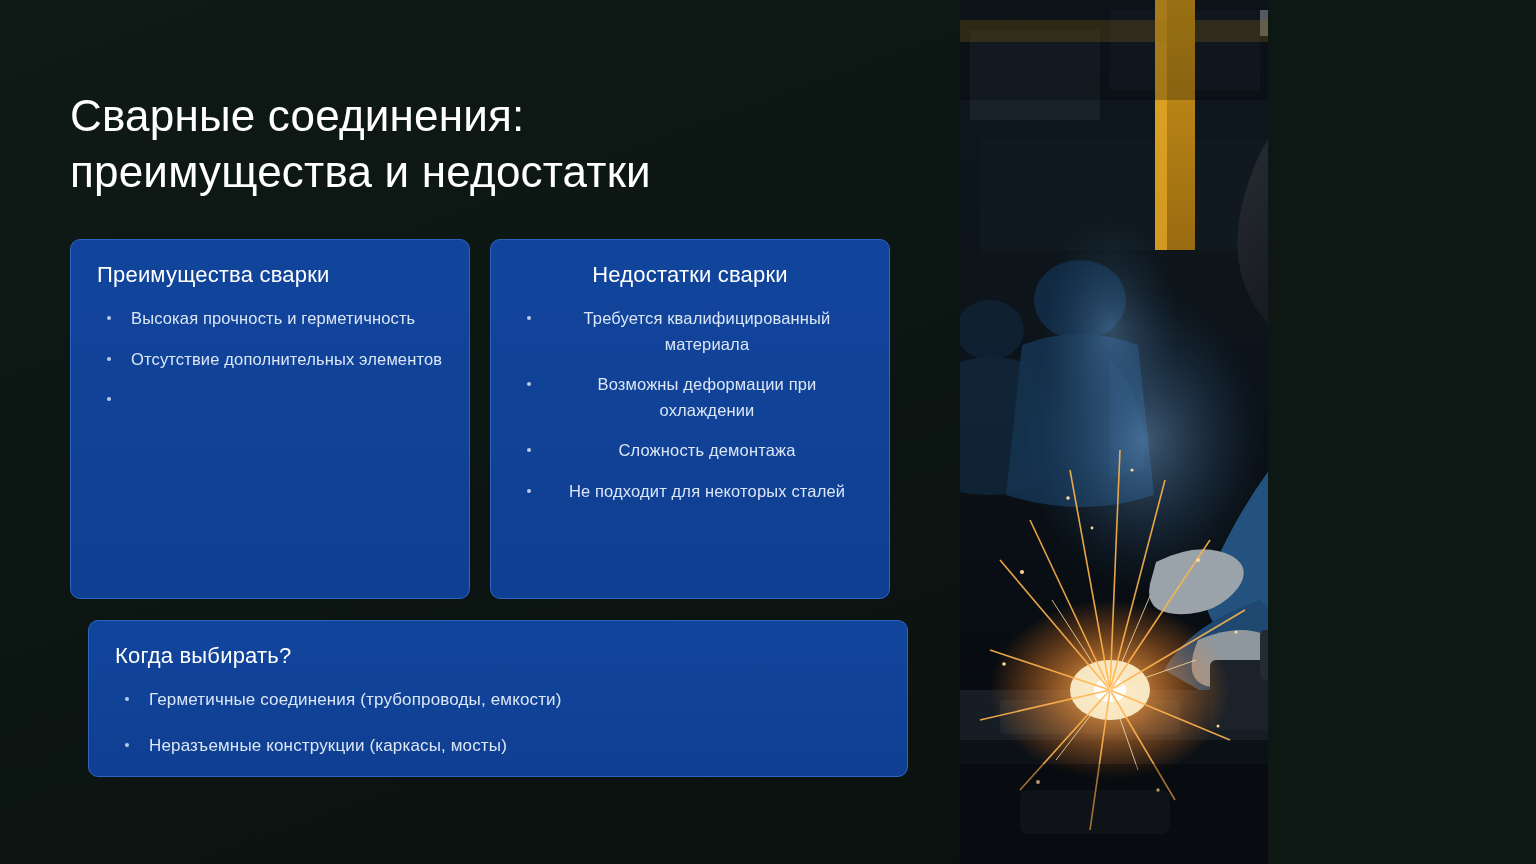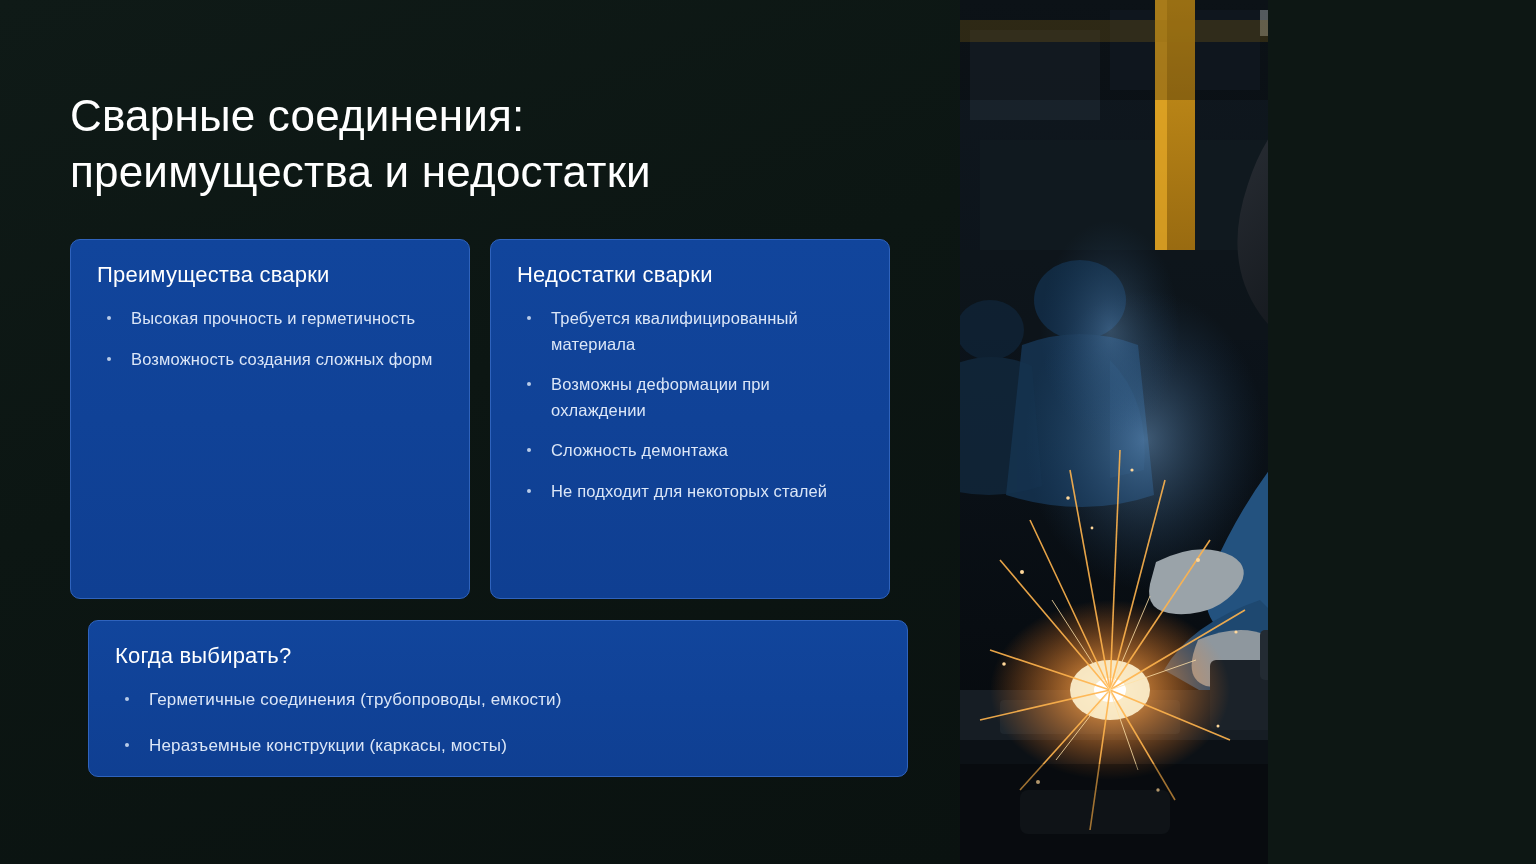--- a/index.html
+++ b/index.html
@@ -41,21 +41,21 @@
   .card {
     position: absolute;
     background: #10489e;
     background: linear-gradient(180deg, #11459c 0%, #0f3f92 100%);
     border: 1px solid #2f63bd;
     border-radius: 10px;
     padding: 22px 26px 40px 26px;
     color: #e8eef9;
   }
   .card-adv { left: 70px; top: 239px; width: 400px; height: 360px; }
-  .card-dis { left: 490px; top: 239px; width: 400px; height: 360px; }
+  .card-dis { left: 490px; top: 239px; width: 400px; height: 360px; text-align: center; }
   .card-when { left: 88px; top: 620px; width: 820px; height: 157px; }
 
   .card-title {
     font-size: 22px;
     font-weight: 400;
     color: #ffffff;
     margin-bottom: 18px;
     letter-spacing: 0.2px;
   }
   ul.bullets { list-style: none; }
@@ -96,21 +96,22 @@
 
   <div class="left-panel"></div>
 
   <div class="title">Сварные соединения:
 преимущества и недостатки</div>
 
   <div class="card card-adv">
     <div class="card-title">Преимущества сварки</div>
     <ul class="bullets">
       <li><span class="dot"></span><span>Высокая прочность и герметичность</span></li>
-      <li><span class="dot"></span><span>Возможность создания сложных форм</span></li>
+      <li><span class="dot"></span><span>Отсутствие дополнительных элементов</span></li>
+      <li><span class="dot"></span></li>
     </ul>
   </div>
 
   <div class="card card-dis">
     <div class="card-title">Недостатки сварки</div>
     <ul class="bullets">
       <li><span class="dot"></span><span>Требуется квалифицированный материала</span></li>
       <li><span class="dot"></span><span>Возможны деформации при охлаждении</span></li>
       <li><span class="dot"></span><span>Сложность демонтажа</span></li>
       <li><span class="dot"></span><span>Не подходит для некоторых сталей</span></li>

